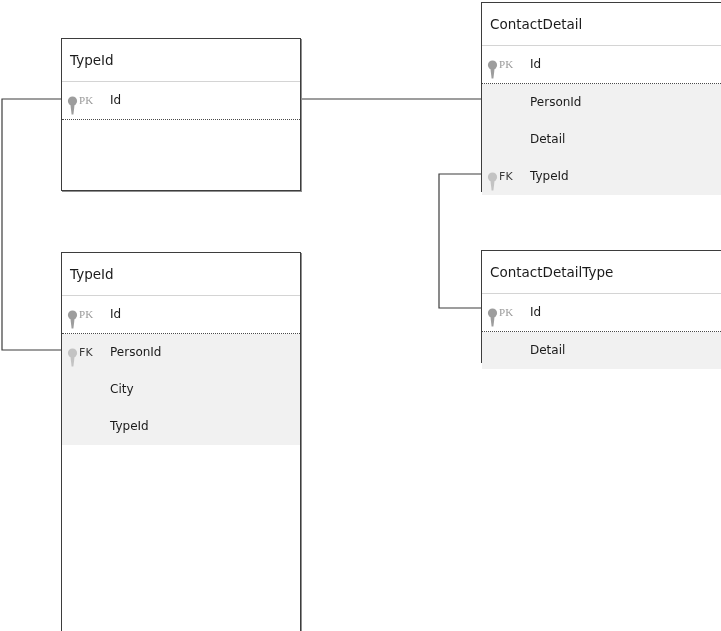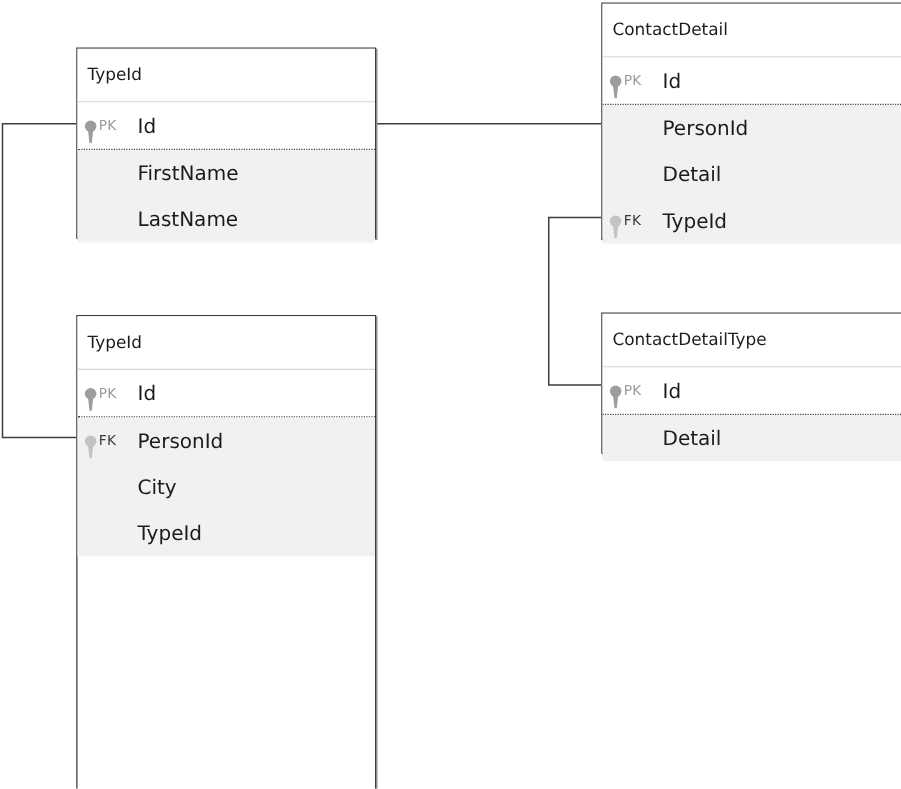--- a/index.html
+++ b/index.html
@@ -73,27 +73,27 @@
     width: 11px;
     height: 19px;
   }
   .field-keylabel {
     position: absolute;
     left: 17px;
     top: 0;
     font-size: 11px;
     letter-spacing: 0.2px;
   }
-  .keylabel-pk { color: #9a9a9a; }
+  .keylabel-pk { color: #9a9a9a; font-family: Liberation Serif, serif; }
   .keylabel-fk { color: #3a3a3a; }
   .field-name {
     position: absolute;
     left: 48px;
     top: 0;
-    font-size: 16px;
+    font-size: 12px;
     color: #1b1b1b;
   }
   .field-row.no-key .field-name { left: 48px; }
 </style>
 </head>
 <body>
 
 <div id="canvas">
 
   <svg class="connector-layer" width="721" height="631" viewBox="0 0 721 631">
@@ -106,28 +106,20 @@
       <div class="entity" style="left: 61px; top: 38px; width: 240px; height: 153px;">
         <div class="entity-header">TypeId</div>
         <div class="entity-keyblock">
           <div class="field-row">
             <span class="field-keyicon"><svg viewBox="0 0 11 19" width="11" height="19" aria-hidden="true">
                 <circle cx="5.5" cy="5" r="4.6" fill="#9d9d9d"></circle>
                 <path d="M3.4 8.2 L7.6 8.2 L6.4 18.6 L4.6 18.6 Z" fill="#9d9d9d"></path>
               </svg></span>
             <span class="field-keylabel keylabel-pk">PK</span>
             <span class="field-name">Id</span>
-          </div>
-        </div>
-        <div class="entity-body">
-          <div class="field-row no-key">
-            <span class="field-name">FirstName</span>
-          </div>
-          <div class="field-row no-key">
-            <span class="field-name">LastName</span>
           </div>
         </div>
       </div>
       <div class="entity" style="left: 481px; top: 2px; width: 245px; height: 190px;">
         <div class="entity-header">ContactDetail</div>
         <div class="entity-keyblock">
           <div class="field-row">
             <span class="field-keyicon"><svg viewBox="0 0 11 19" width="11" height="19" aria-hidden="true">
                 <circle cx="5.5" cy="5" r="4.6" fill="#9d9d9d"></circle>
                 <path d="M3.4 8.2 L7.6 8.2 L6.4 18.6 L4.6 18.6 Z" fill="#9d9d9d"></path>

